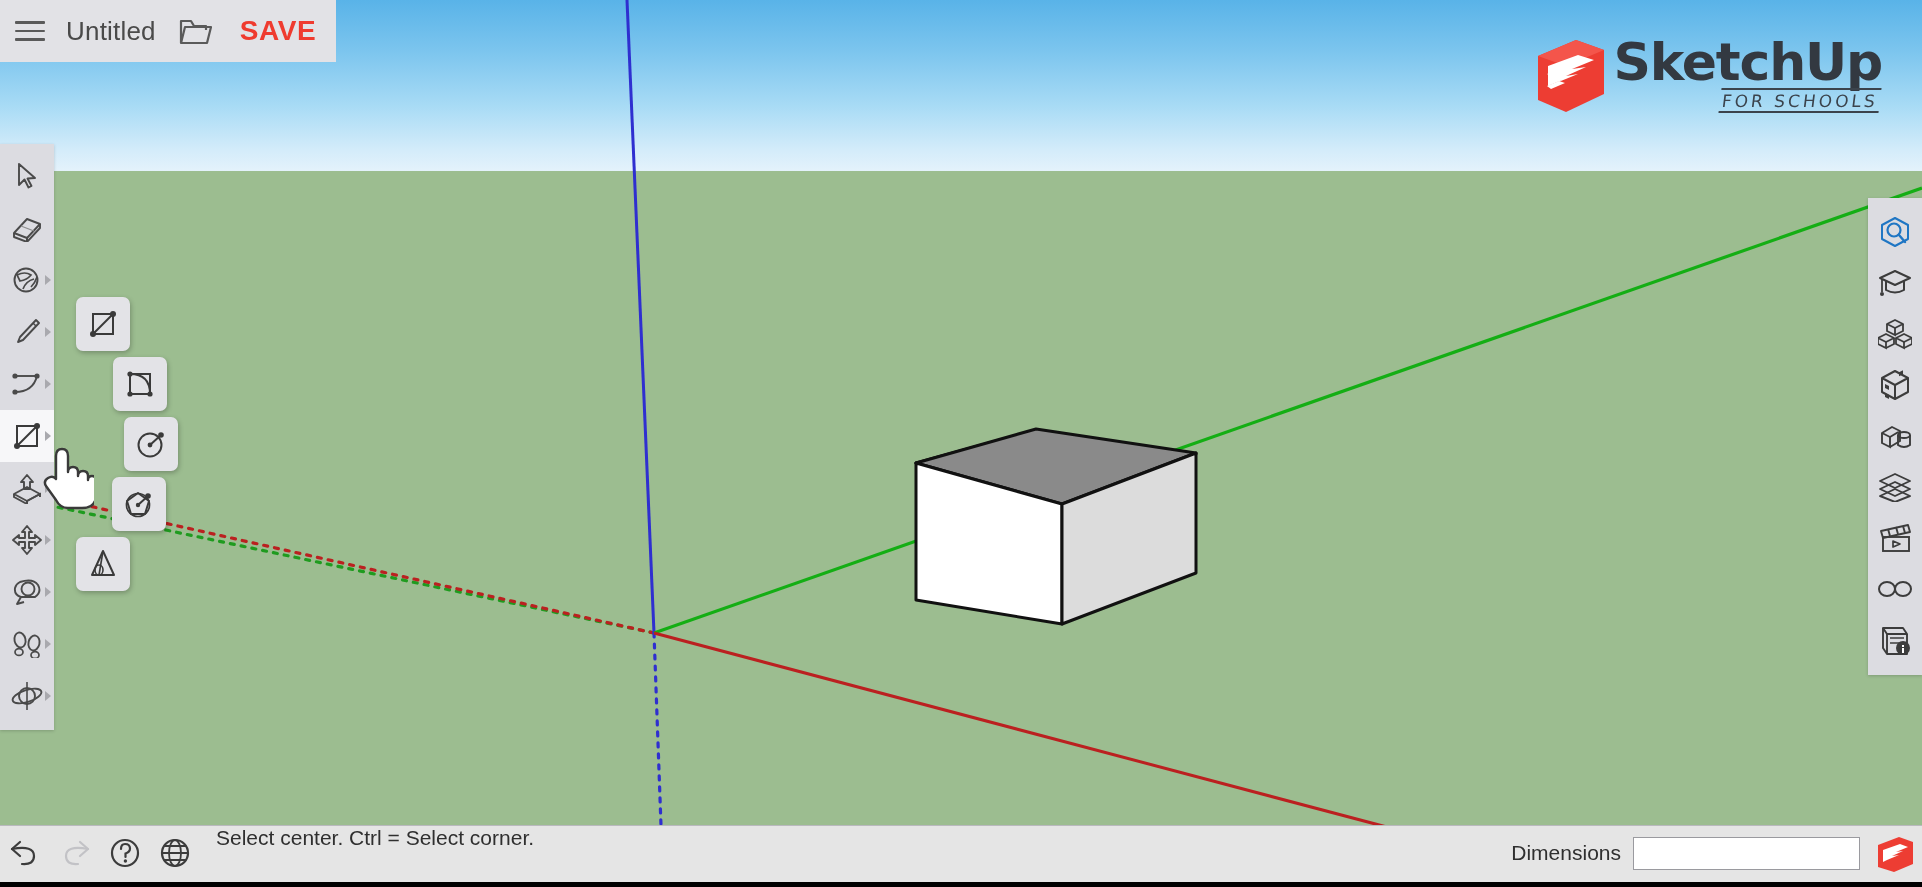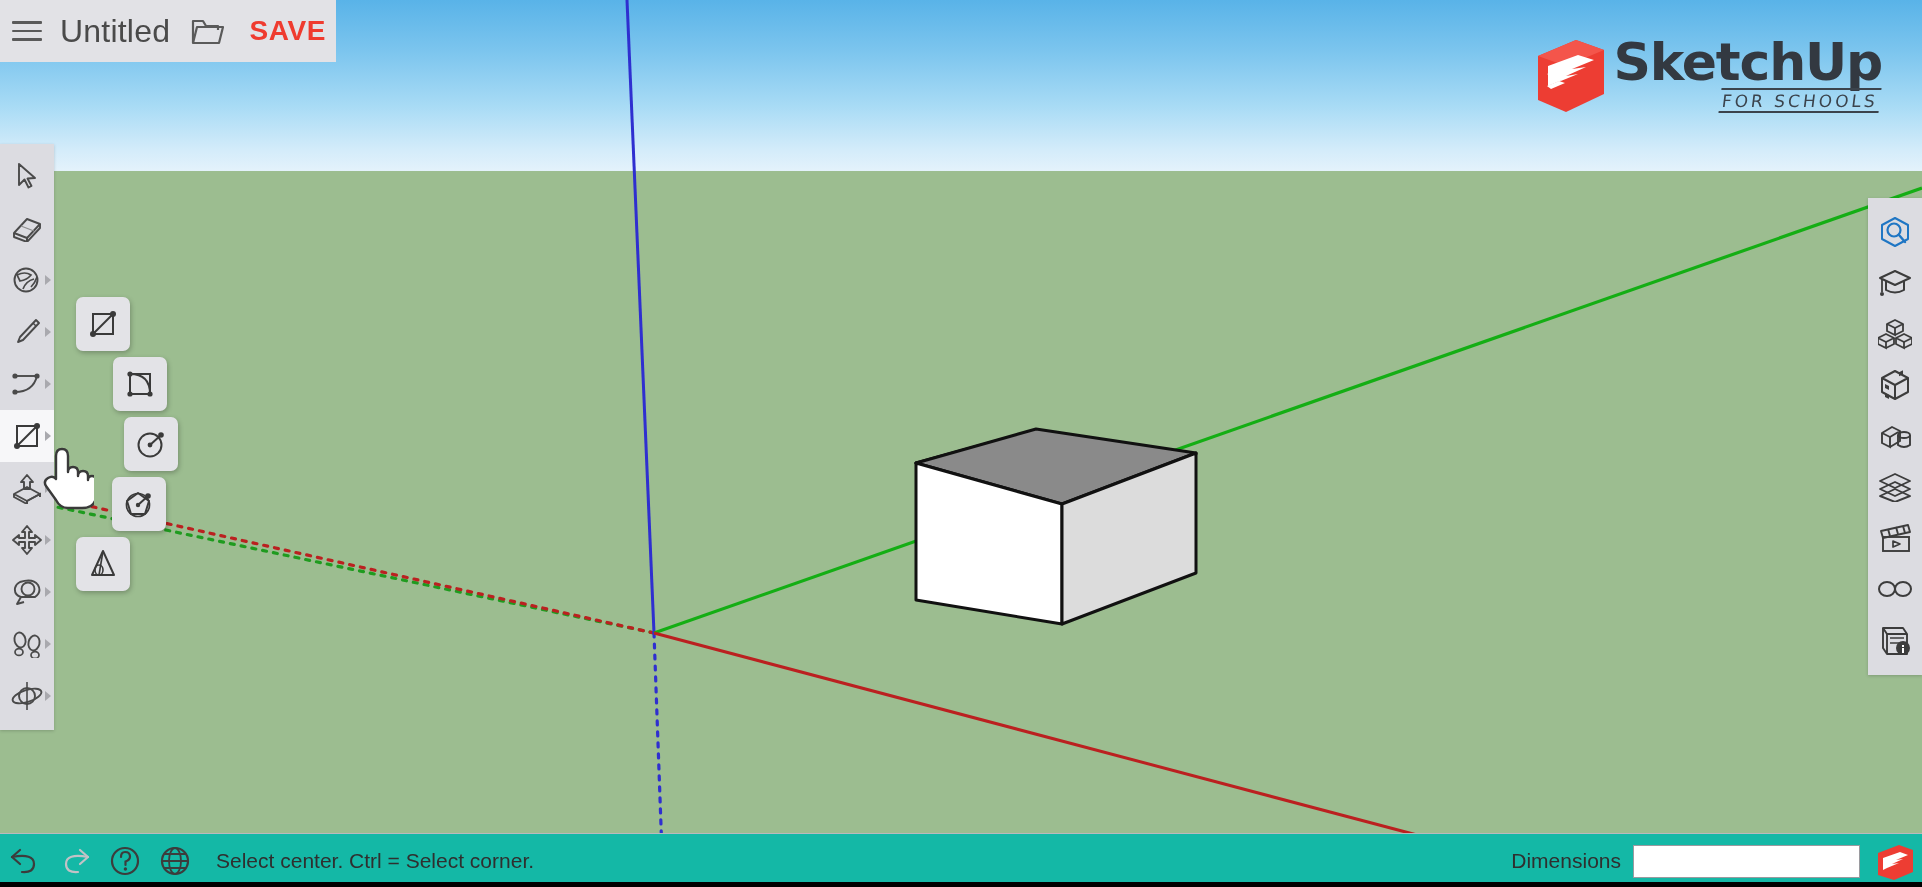--- a/index.html
+++ b/index.html
@@ -49,21 +49,21 @@
     width: 60px; height: 62px;
     display: flex; flex-direction: column;
     align-items: center; justify-content: center;
     gap: 6px; cursor: pointer;
   }
   #hamburger span {
     display: block; width: 30px; height: 2.4px;
     background: #5a5a5a; border-radius: 1px;
   }
   #doc-title {
-    font-size: 32px; color: #4a4a4a;
+    font-size: 26px; color: #4a4a4a;
     font-weight: 400;
     margin-left: 6px; margin-right: 16px;
     white-space: nowrap; letter-spacing: .2px;
   }
   #folder-btn { width: 48px; height: 62px; display:flex; align-items:center; justify-content:center; cursor:pointer; }
   #save-btn {
     color: #ef3b2f; font-weight: bold; font-size: 28px;
     letter-spacing: .6px; margin-left: 10px; cursor: pointer;
     padding: 6px 10px;
   }
@@ -138,23 +138,23 @@
   }
   .rtool {
     width: 54px; height: 51px;
     display: flex; align-items: center; justify-content: center;
     cursor: pointer;
   }
 
   
   #statusbar {
     position: absolute; left: 0; bottom: 0;
-    width: 1922px; height: 54px;
-    background: #14b8a6;
-    display: flex; align-items: center;
+    width: 1922px; height: 62px;
+    background: #e5e5e5;
+    display: flex; align-items: flex-start;
     border-top: 1px solid #b9b9be;
     z-index: 40;
   }
   #statusbar::after {
     content: ""; position: absolute; left: 0; bottom: 0;
     width: 100%; height: 5px; background: #000;
   }
   .sb-icon {
     width: 50px; height: 54px;
     display: flex; align-items: center; justify-content: center;

